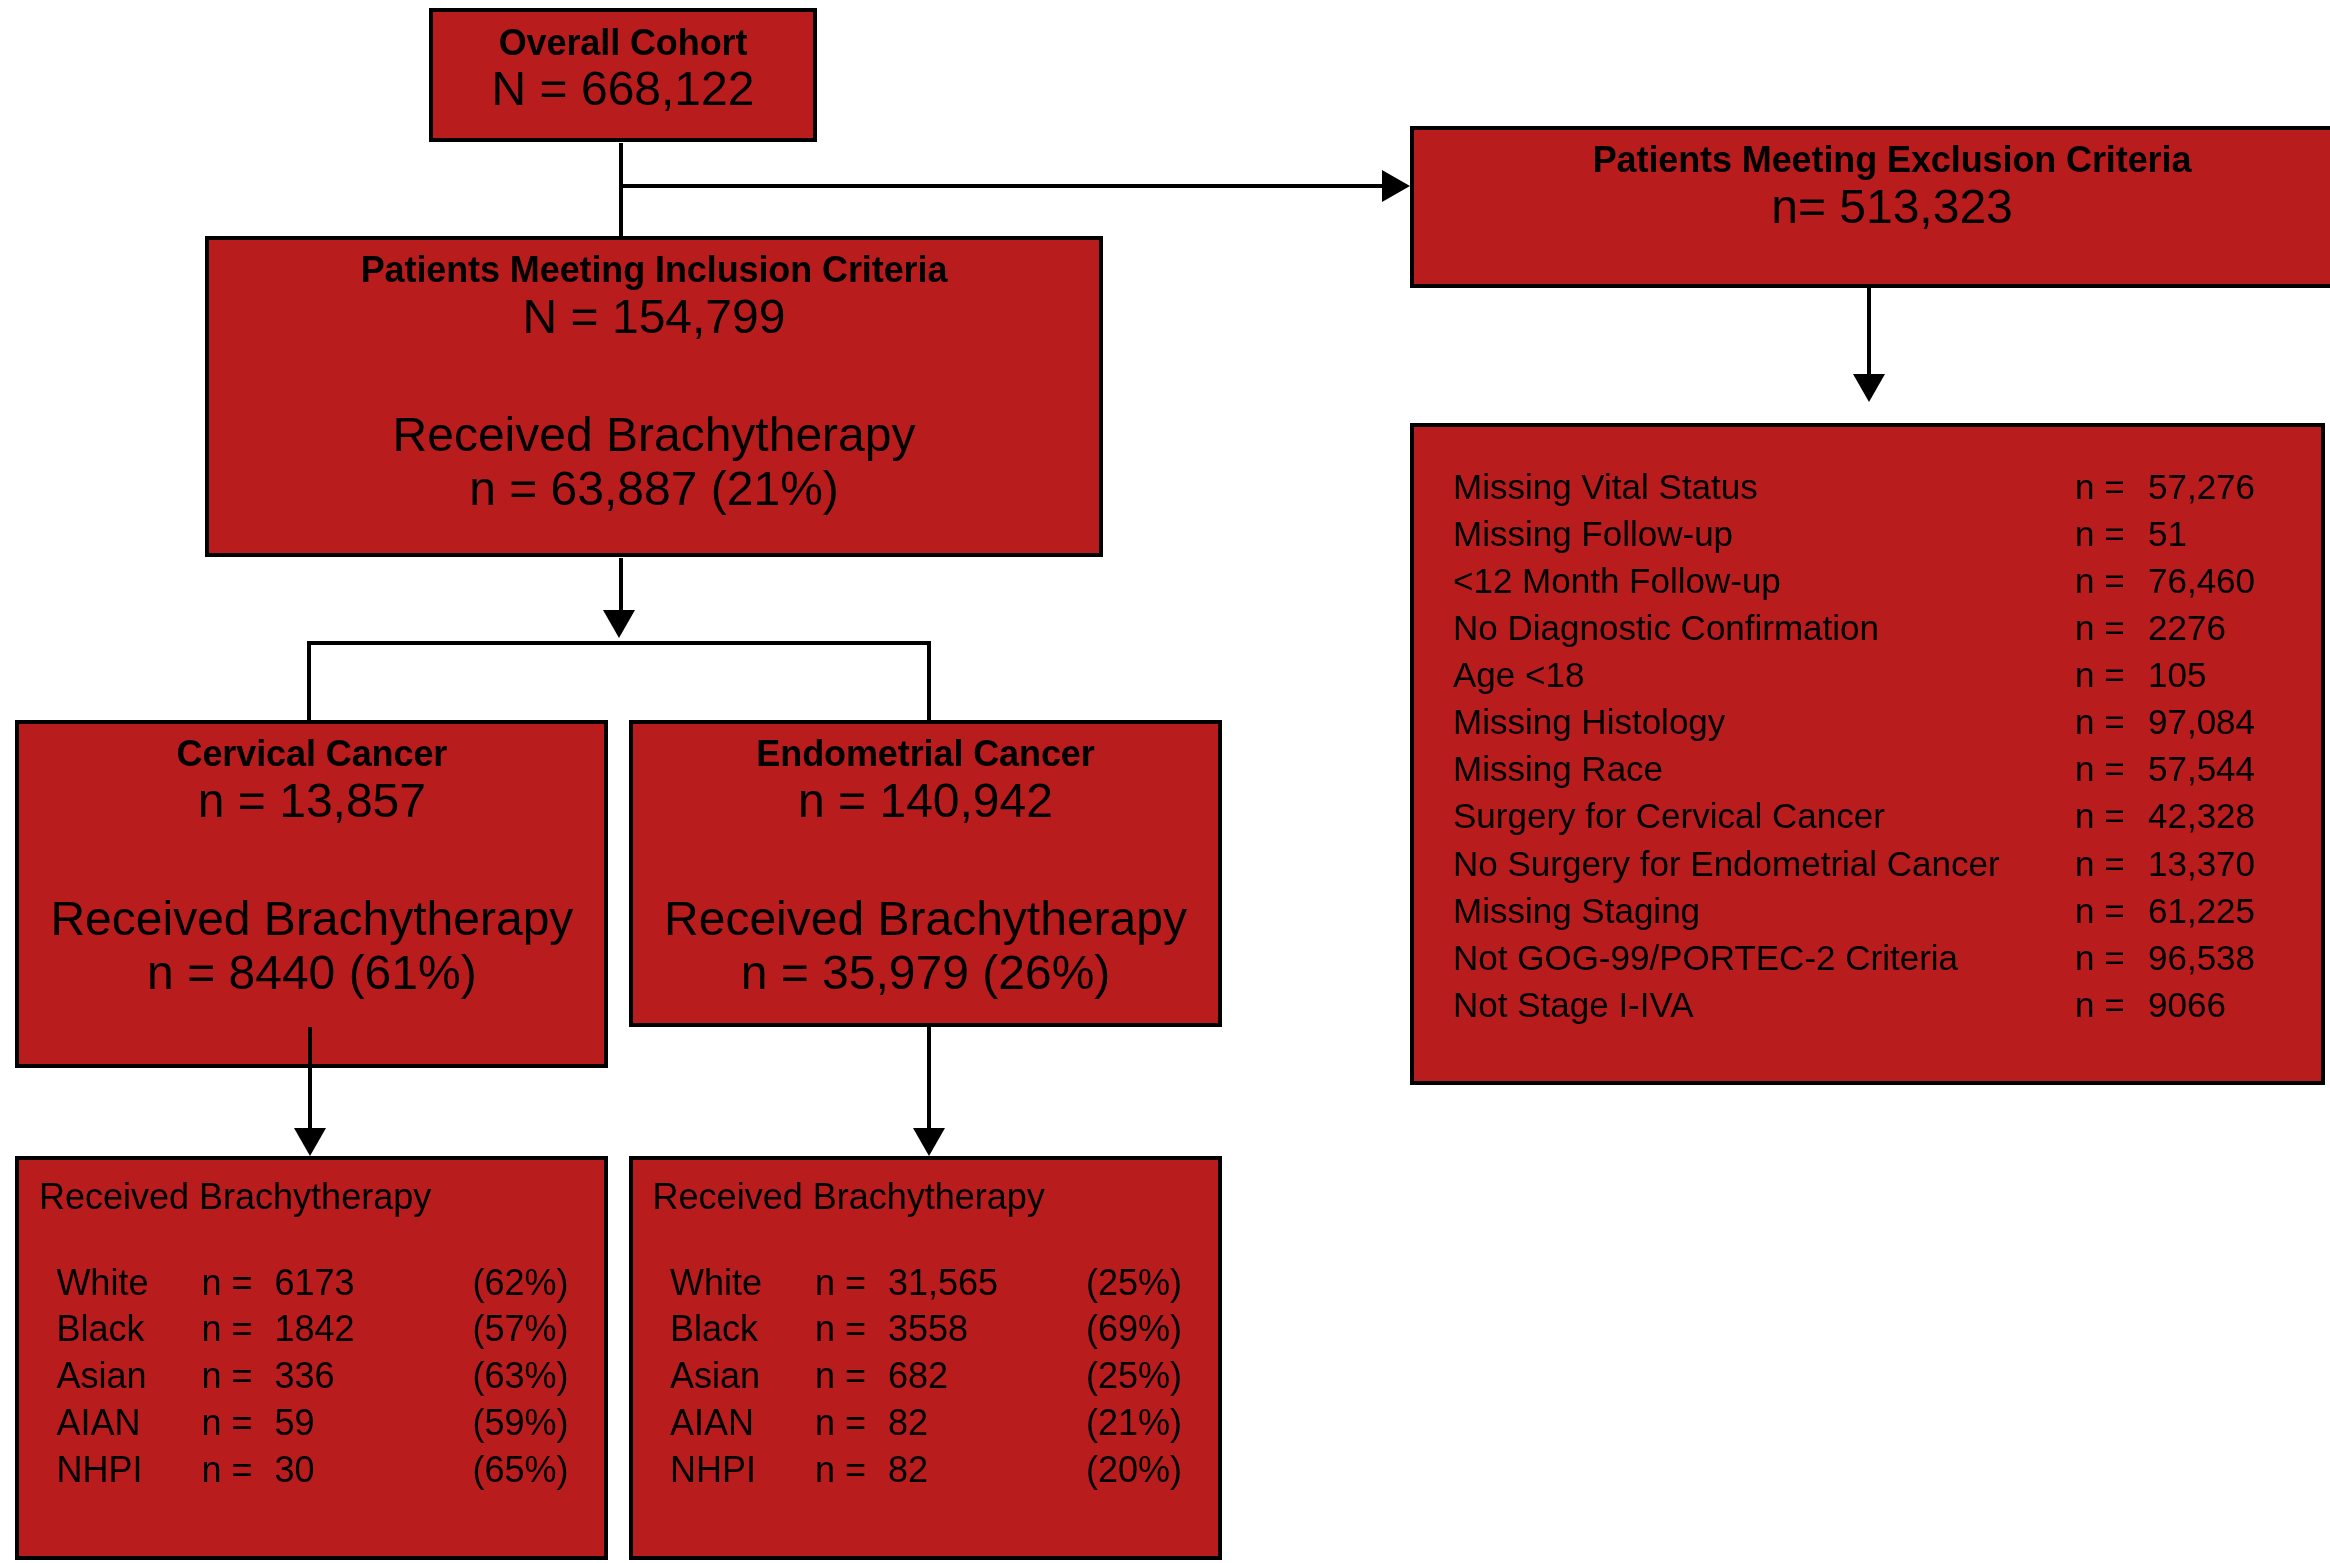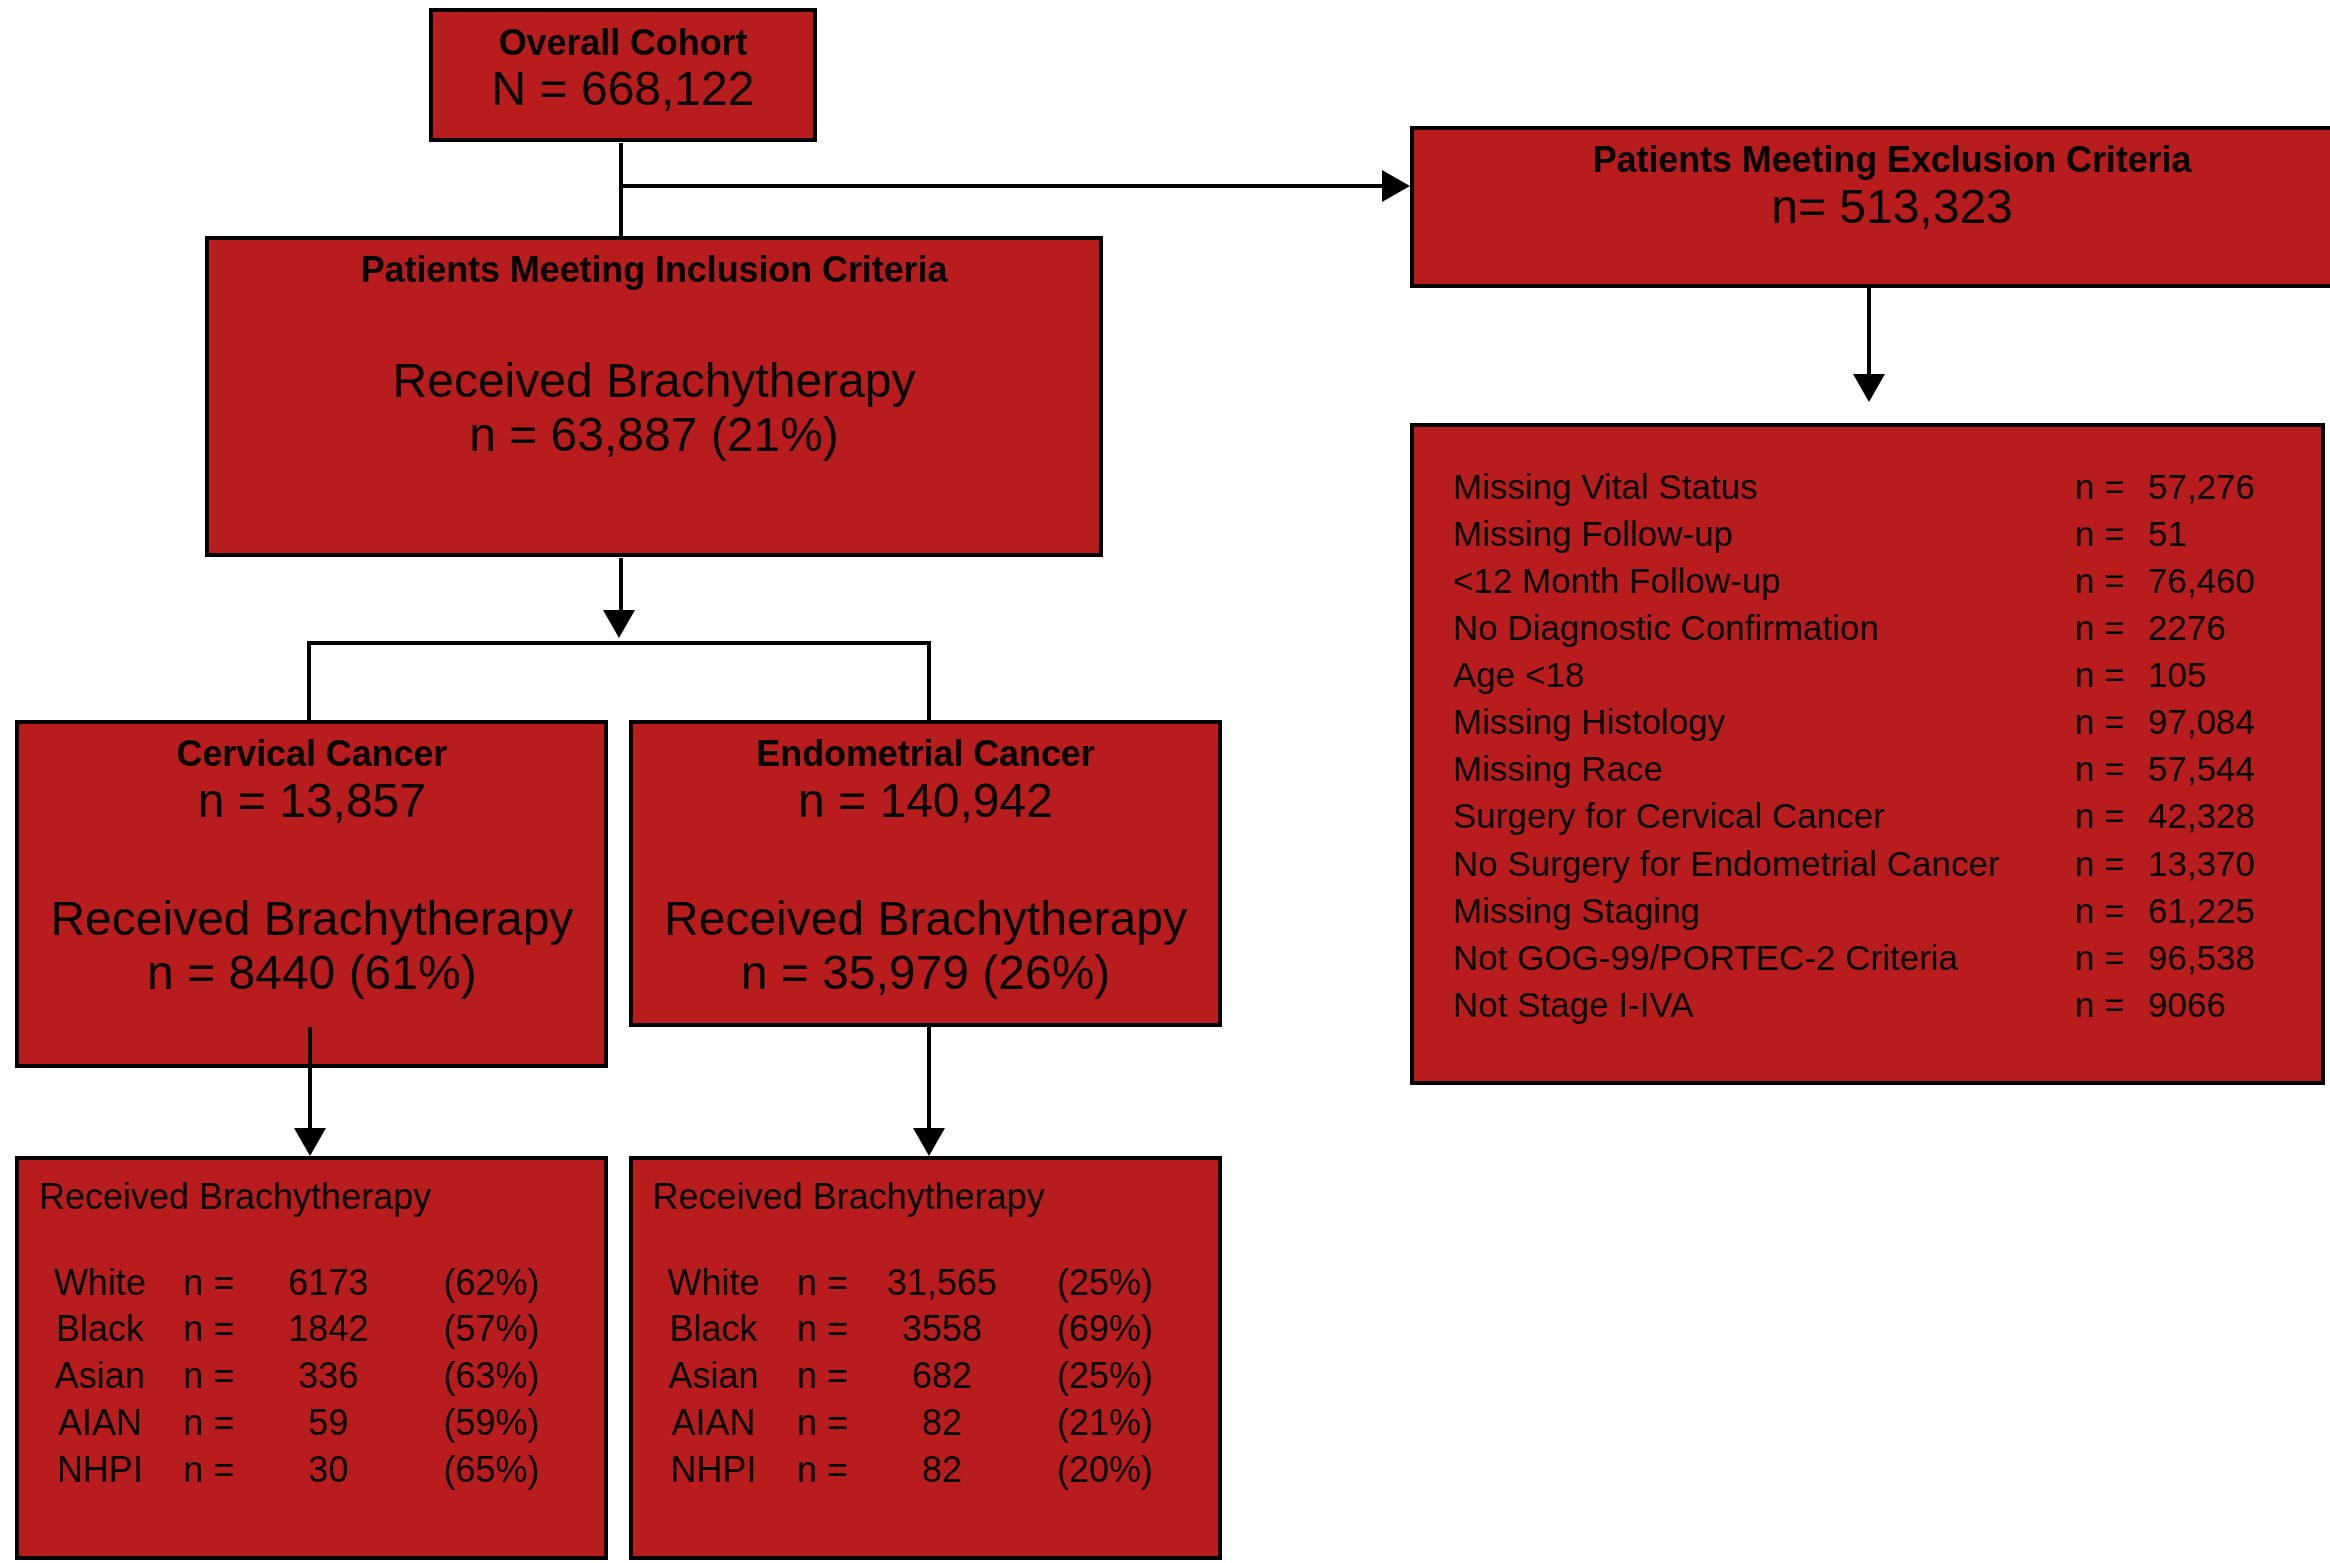--- a/index.html
+++ b/index.html
@@ -70,21 +70,21 @@
   .exc-label{ width:622px; flex:0 0 622px; }
   .exc-eq{ width:73px; flex:0 0 73px; }
   .exc-n{ flex:0 0 auto; }
 
   
   .race-title{
     font-size:36px;
     line-height:1.1;
     padding:17px 0 0 19.6px;
   }
-  .race-rows{ padding:43px 0 0 8px;text-align:center; }
+  .race-rows{ padding:43px 0 0 37px; }
   .race-row{
     display:flex;
     align-items:baseline;
     font-size:36px;
     line-height:1.30;
     white-space:nowrap;
   }
   .race-name{ width:145px; flex:0 0 145px; }
   .race-eq{ width:73px; flex:0 0 73px; }
   .race-n{ width:166px; flex:0 0 166px; }
@@ -104,20 +104,21 @@
   </div>
 
   <div class="vline" style="left:619px; top:143px; height:98px;"></div>
 
   <div class="hline" style="left:619px; top:184px; width:766px;"></div>
   <div class="arrow-right" style="left:1382px; top:170px;"></div>
 
   <div class="box ctr" style="left:205px; top:236px; width:898px; height:321px;">
     <div class="pad">
       <div class="ttl">Patients Meeting Inclusion Criteria</div>
+      <div class="ln">N = 154,799</div>
       <div class="gap"></div>
       <div class="gap"></div>
       <div class="ln">Received Brachytherapy</div>
       <div class="ln">n = 63,887 (21%)</div>
     </div>
   </div>
 
   <div class="vline" style="left:619px; top:558px; height:57px;"></div>
   <div class="arrow-down" style="left:603px; top:610px;"></div>
 

